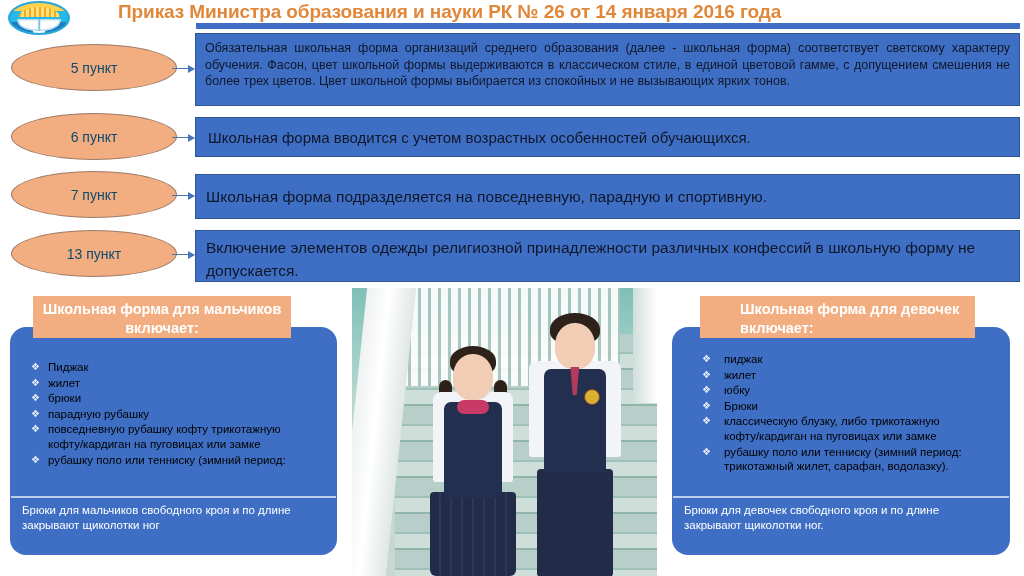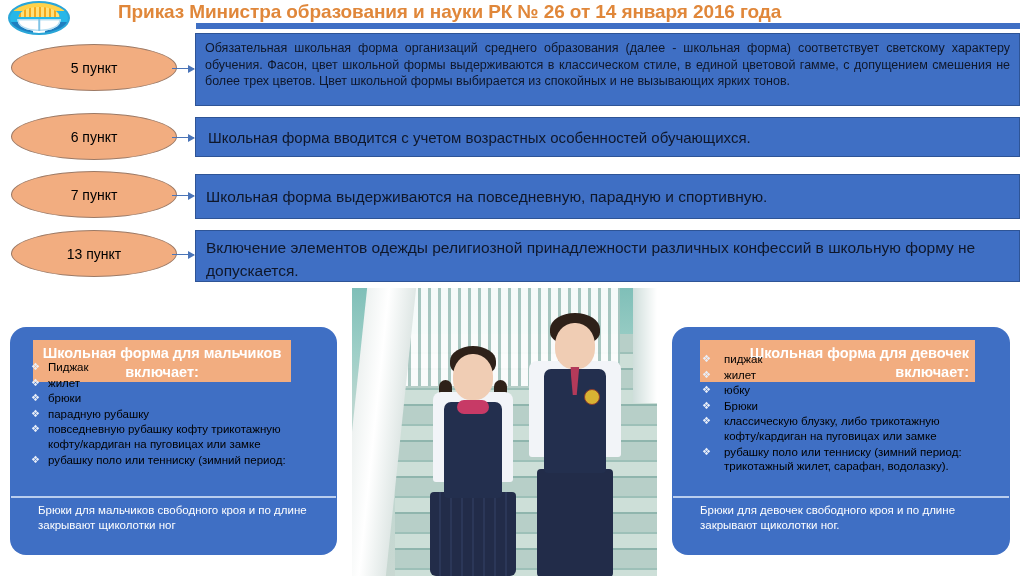--- a/index.html
+++ b/index.html
@@ -50,21 +50,21 @@
     background:#3f6fc4;
   }
 
   
   .pill{
     position:absolute;
     width:166px;height:47px;
     background:#f2ad80;
     border:1px solid #9c7a66;
     border-radius:50%;
-    color:#000000;font-size:14px;
+    color:#0c4a6e;font-size:14px;
     display:flex;align-items:center;justify-content:center;
     box-sizing:border-box;
   }
   .pill.p1{left:11px;top:44px;}
   .pill.p2{left:11px;top:113px;}
   .pill.p3{left:11px;top:171px;}
   .pill.p4{left:11px;top:230px;}
 
   .connector{
     position:absolute;height:1px;background:#4a74b8;
@@ -122,24 +122,23 @@
   .panel.boys{left:10px;top:327px;width:327px;height:228px;}
   .panel.girls{left:672px;top:327px;width:338px;height:228px;}
 
   .panel-head{
     position:absolute;
     background:#f2ad80;
     color:#ffffff;font-weight:bold;font-size:14.5px;
     line-height:19px;
     box-sizing:border-box;
     padding:4px 6px 0 6px;
-    margin-top:44px;
   }
   .panel-head.boys-head{left:33px;top:296px;width:258px;height:42px;text-align:center;}
-  .panel-head.girls-head{left:700px;top:296px;width:275px;height:42px;text-align:right;padding-left:40px;}
+  .panel-head.girls-head{left:700px;top:296px;width:275px;height:42px;text-align:left;padding-left:40px;}
 
   .bullets{
     position:absolute;list-style:none;margin:0;padding:0;
   }
   .bullets.boys-list{left:22px;top:360px;width:300px;}
   .bullets.girls-list{left:680px;top:352px;width:320px;}
   .bullets li{
     position:relative;
     font-size:11.5px;line-height:14.6px;
     padding-left:26px;
@@ -154,21 +153,21 @@
   .bullets li .bullet-cont{display:block;padding-left:0;}
 
   .divider{
     position:absolute;height:2px;background:#b9cdee;
   }
   .divider.boys-div{left:11px;top:496px;width:325px;}
   .divider.girls-div{left:673px;top:496px;width:336px;}
 
   .panel-note{
     position:absolute;
-    font-size:11.5px;line-height:15px;color:#ffffff;margin-left:16px;
+    font-size:11.5px;line-height:15px;color:#ffffff;
   }
   .panel-note.boys-note{left:22px;top:503px;width:300px;}
   .panel-note.girls-note{left:684px;top:503px;width:310px;}
 
   
   .photo{
     position:absolute;left:352px;top:288px;width:305px;height:288px;
     overflow:hidden;background:#cfd9d6;
   }
   .photo .wall{
@@ -269,21 +268,21 @@
   <div class="pill p3">7 пункт</div>
   <div class="pill p4">13 пункт</div>
 
   <div class="connector c1"></div>
   <div class="connector c2"></div>
   <div class="connector c3"></div>
   <div class="connector c4"></div>
 
   <div class="stmt s1">Обязательная школьная форма организаций среднего образования (далее - школьная форма) соответствует светскому характеру обучения. Фасон, цвет школьной формы выдерживаются в классическом стиле, в единой цветовой гамме, с допущением смешения не более трех цветов. Цвет школьной формы выбирается из спокойных и не вызывающих ярких тонов.</div>
   <div class="stmt s2">Школьная форма вводится с учетом возрастных особенностей обучающихся.</div>
-  <div class="stmt s3">Школьная форма выдерживаются на повседневную, парадную и спортивную.</div>
+  <div class="stmt s3">Школьная форма подразделяется на повседневную, парадную и спортивную.</div>
   <div class="stmt s4">Включение элементов одежды религиозной принадлежности различных конфессий в школьную форму не допускается.</div>
 
   <div class="panel boys"></div>
   <div class="panel-head boys-head">Школьная форма для мальчиков включает:</div>
   <ul class="bullets boys-list">
     <li>
       <span class="bullet-mark">❖</span>
       <span>Пиджак</span>
     </li>
     <li>

